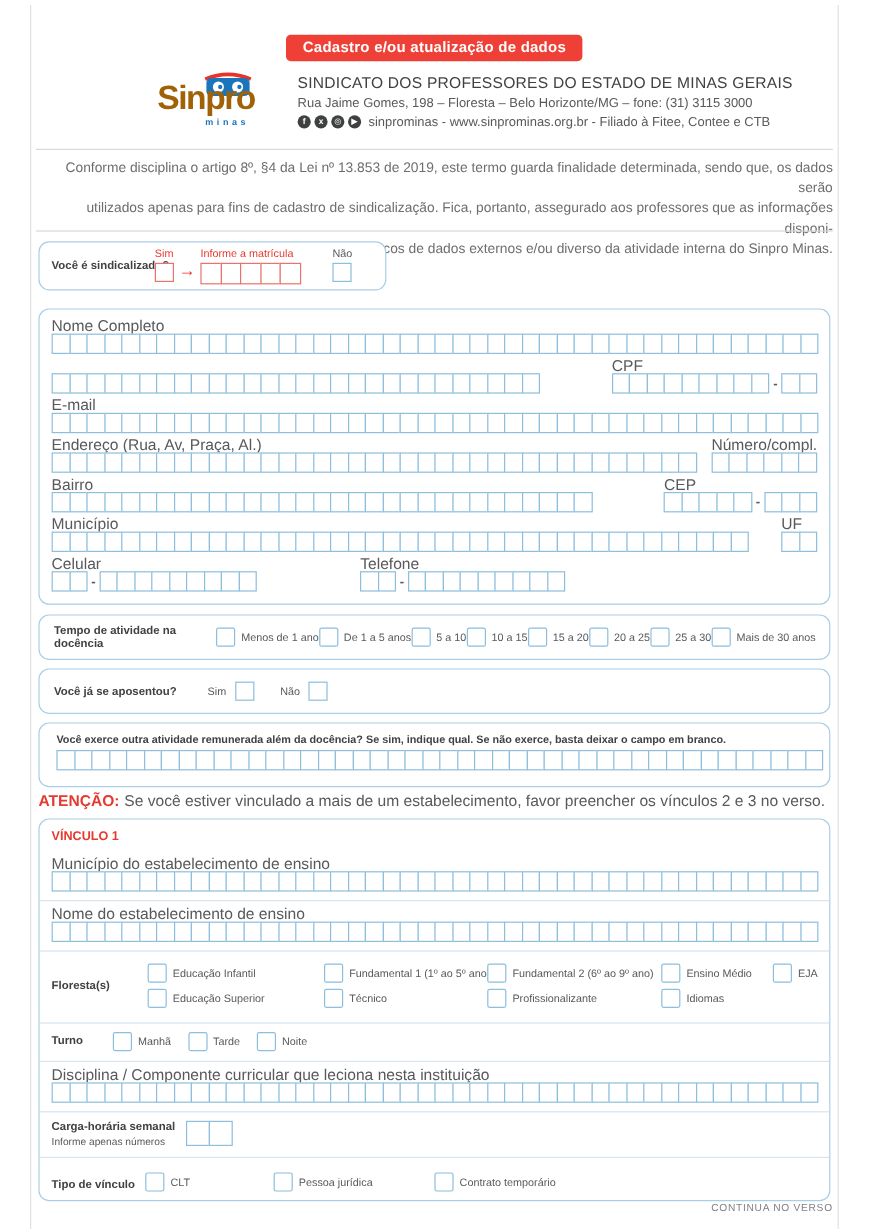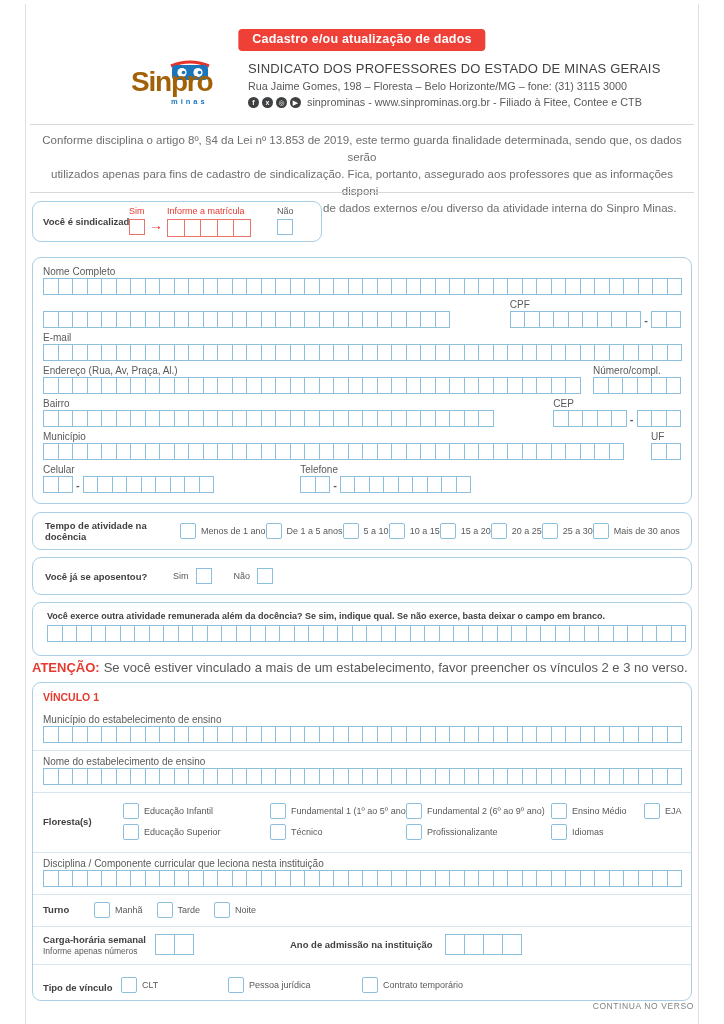--- a/index.html
+++ b/index.html
@@ -12,41 +12,41 @@
   
   .banner{position:absolute;top:25px;left:50%;transform:translateX(-50%);background:#ee4036;color:#fff;
     font-weight:bold;font-size:12.5px;line-height:13px;padding:4px 14px 5px;border-radius:4px;letter-spacing:.2px;white-space:nowrap}
   .logo{position:absolute;left:131px;top:55px;width:112px;height:54px}
   .logo .owl{position:absolute;left:36px;top:0}
   .logo .brand{position:absolute;left:0;top:9px;font-size:28px;font-weight:bold;color:#a16207;letter-spacing:-1.2px;line-height:28px}
   .logo .brand-sub{position:absolute;left:40px;top:38px;font-size:7.5px;font-weight:bold;color:#1b75bb;letter-spacing:3px}
   .header-text{position:absolute;left:248px;top:57px;width:420px}
   .org-name{font-size:13px;color:#414042;letter-spacing:.2px;white-space:nowrap}
   .org-address{font-size:10.8px;color:#58595b;margin-top:4px;white-space:nowrap}
-  .social-row{display:flex;align-items:flex-end;margin-top:4px;font-size:10.8px;color:#58595b;white-space:nowrap}
+  .social-row{display:flex;align-items:flex-start;margin-top:4px;font-size:10.8px;color:#58595b;white-space:nowrap}
   .social-icons{display:inline-flex;gap:3px;margin-right:6px}
   .social-icon{width:11px;height:11px;border-radius:50%;background:#3f4041;color:#fff;font-size:7px;font-weight:bold;
     display:inline-flex;align-items:center;justify-content:center;line-height:11px}
 
   .hdiv{position:absolute;left:30px;width:664px;height:1px;background:#d7d8d9}
   .div1{top:120px}.div2{top:188px}
 
-  .legal{position:absolute;left:30px;top:128px;width:664px;text-align:center;font-size:11.5px;line-height:17px;color:#6d6e70}
+  .legal{position:absolute;left:30px;top:128px;width:664px;text-align:right;font-size:11.5px;line-height:17px;color:#6d6e70}
 
   
   .rbox{position:absolute;left:32px;width:660px;background:#fff;border:1px solid #a9cee6;border-radius:9px}
 
   
   .cellrow{display:flex}
   .cell{flex:0 0 15.5px;height:17px;border:1px solid #8cbedd;background:#fff;margin-left:-1px}
   .cell:first-child{margin-left:0}
   .redcells .cell{flex-basis:17.5px;height:18px;border-color:#e9736c}
   .bigcells .cell{flex-basis:20px;height:21px}
   .dash{font-size:11px;color:#58595b;padding:0 3px;align-self:center;font-weight:bold}
-  .flabel{font-size:10px;color:#58595b;line-height:11px;margin-bottom:1px}
+  .flabel{font-size:13px;color:#58595b;line-height:11px;margin-bottom:1px}
   .blabel{font-size:9.5px;font-weight:bold;color:#414042}
 
   
   .sind-box{top:197px;height:41px}
   .sind-q{position:absolute;left:10px;top:14px;font-size:9.5px;font-weight:bold;color:#414042}
   .sind-sim-label{position:absolute;left:96px;top:4px;font-size:9px;color:#e63a30}
   .sind-sim-box{position:absolute;left:96px;top:17px;width:16px;height:16px;border:1px solid #e9736c;background:#fff}
   .sind-arrow{position:absolute;left:116px;top:15px;color:#e63329;font-size:14px;font-weight:bold}
   .sind-mat-label{position:absolute;left:134px;top:4px;font-size:9px;color:#e63a30}
   .sind-mat-cells{position:absolute;left:134px;top:17px}
@@ -777,104 +777,95 @@
               <span class="checkbox"></span>
               <span class="opt-label">Profissionalizante</span>
             </span>
             <span class="opt">
               <span class="checkbox"></span>
               <span class="opt-label">Idiomas</span>
             </span>
           </div>
       </div>
     </div>
-    <div class="vsec">
-      <div class="flabel">Disciplina / Componente curricular que leciona nesta instituição</div>
-      <div class="cellrow">
-          <span class="cell"></span>
-          <span class="cell"></span>
-          <span class="cell"></span>
-          <span class="cell"></span>
-          <span class="cell"></span>
-          <span class="cell"></span>
-          <span class="cell"></span>
-          <span class="cell"></span>
-          <span class="cell"></span>
-          <span class="cell"></span>
-          <span class="cell"></span>
-          <span class="cell"></span>
-          <span class="cell"></span>
-          <span class="cell"></span>
-          <span class="cell"></span>
-          <span class="cell"></span>
-          <span class="cell"></span>
-          <span class="cell"></span>
-          <span class="cell"></span>
-          <span class="cell"></span>
-          <span class="cell"></span>
-          <span class="cell"></span>
-          <span class="cell"></span>
-          <span class="cell"></span>
-          <span class="cell"></span>
-          <span class="cell"></span>
-          <span class="cell"></span>
-          <span class="cell"></span>
-          <span class="cell"></span>
-          <span class="cell"></span>
-          <span class="cell"></span>
-          <span class="cell"></span>
-          <span class="cell"></span>
-          <span class="cell"></span>
-          <span class="cell"></span>
-          <span class="cell"></span>
-          <span class="cell"></span>
-          <span class="cell"></span>
-          <span class="cell"></span>
-          <span class="cell"></span>
-          <span class="cell"></span>
-          <span class="cell"></span>
-          <span class="cell"></span>
-          <span class="cell"></span>
-        </div>
-    </div>
     <div class="vsec turno-sec">
       <div class="blabel turno-label">Turno</div>
       <div class="turno-row">
           <span class="opt">
             <span class="checkbox"></span>
             <span class="opt-label">Manhã</span>
           </span>
           <span class="opt">
             <span class="checkbox"></span>
             <span class="opt-label">Tarde</span>
           </span>
           <span class="opt">
             <span class="checkbox"></span>
             <span class="opt-label">Noite</span>
           </span>
         </div>
     </div>
+    <div class="vsec">
+      <div class="flabel">Disciplina / Componente curricular que leciona nesta instituição</div>
+      <div class="cellrow">
+          <span class="cell"></span>
+          <span class="cell"></span>
+          <span class="cell"></span>
+          <span class="cell"></span>
+          <span class="cell"></span>
+          <span class="cell"></span>
+          <span class="cell"></span>
+          <span class="cell"></span>
+          <span class="cell"></span>
+          <span class="cell"></span>
+          <span class="cell"></span>
+          <span class="cell"></span>
+          <span class="cell"></span>
+          <span class="cell"></span>
+          <span class="cell"></span>
+          <span class="cell"></span>
+          <span class="cell"></span>
+          <span class="cell"></span>
+          <span class="cell"></span>
+          <span class="cell"></span>
+          <span class="cell"></span>
+          <span class="cell"></span>
+          <span class="cell"></span>
+          <span class="cell"></span>
+          <span class="cell"></span>
+          <span class="cell"></span>
+          <span class="cell"></span>
+          <span class="cell"></span>
+          <span class="cell"></span>
+          <span class="cell"></span>
+          <span class="cell"></span>
+          <span class="cell"></span>
+          <span class="cell"></span>
+          <span class="cell"></span>
+          <span class="cell"></span>
+          <span class="cell"></span>
+          <span class="cell"></span>
+          <span class="cell"></span>
+          <span class="cell"></span>
+          <span class="cell"></span>
+          <span class="cell"></span>
+          <span class="cell"></span>
+          <span class="cell"></span>
+          <span class="cell"></span>
+        </div>
+    </div>
     <div class="vsec carga-sec">
       <div class="carga-label">
         <div class="blabel">Carga-horária semanal</div>
         <div class="carga-sub">Informe apenas números</div>
       </div>
       <div class="cellrow bigcells">
           <span class="cell"></span>
           <span class="cell"></span>
         </div>
-      <div class="ano-group">
-        <div class="blabel">Ano de admissão na instituição</div>
-        <div class="cellrow bigcells">
-            <span class="cell"></span>
-            <span class="cell"></span>
-            <span class="cell"></span>
-            <span class="cell"></span>
-          </div>
-      </div>
     </div>
     <div class="vsec tipo-sec">
       <div class="blabel tipo-label">Tipo de vínculo</div>
       <div class="tipo-row">
           <span class="opt">
             <span class="checkbox"></span>
             <span class="opt-label">CLT</span>
           </span>
           <span class="opt">
             <span class="checkbox"></span>

